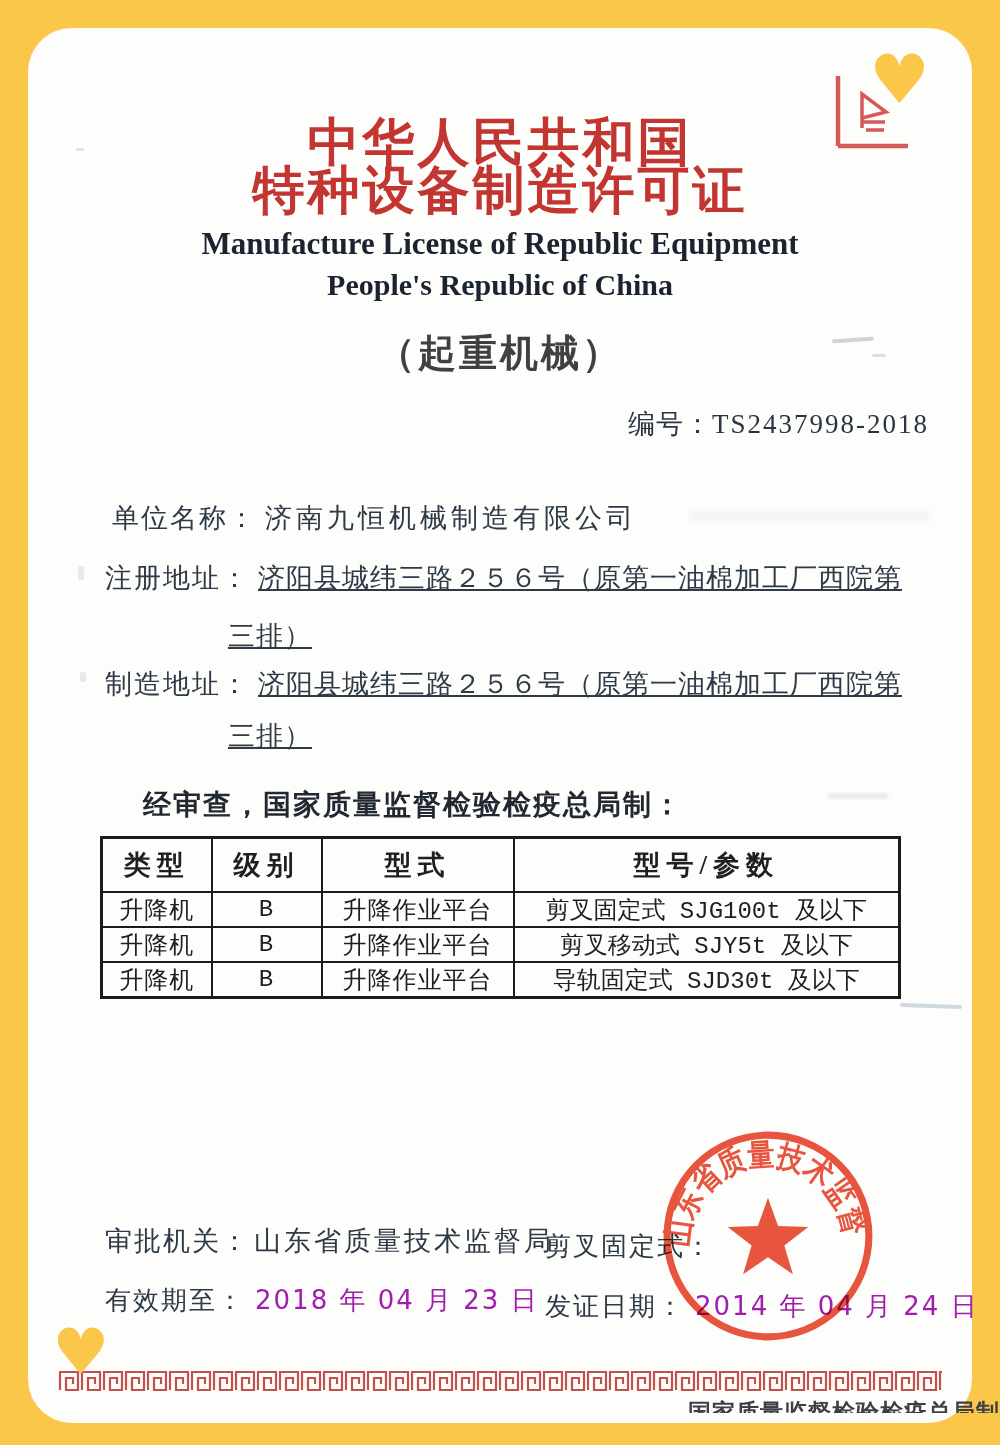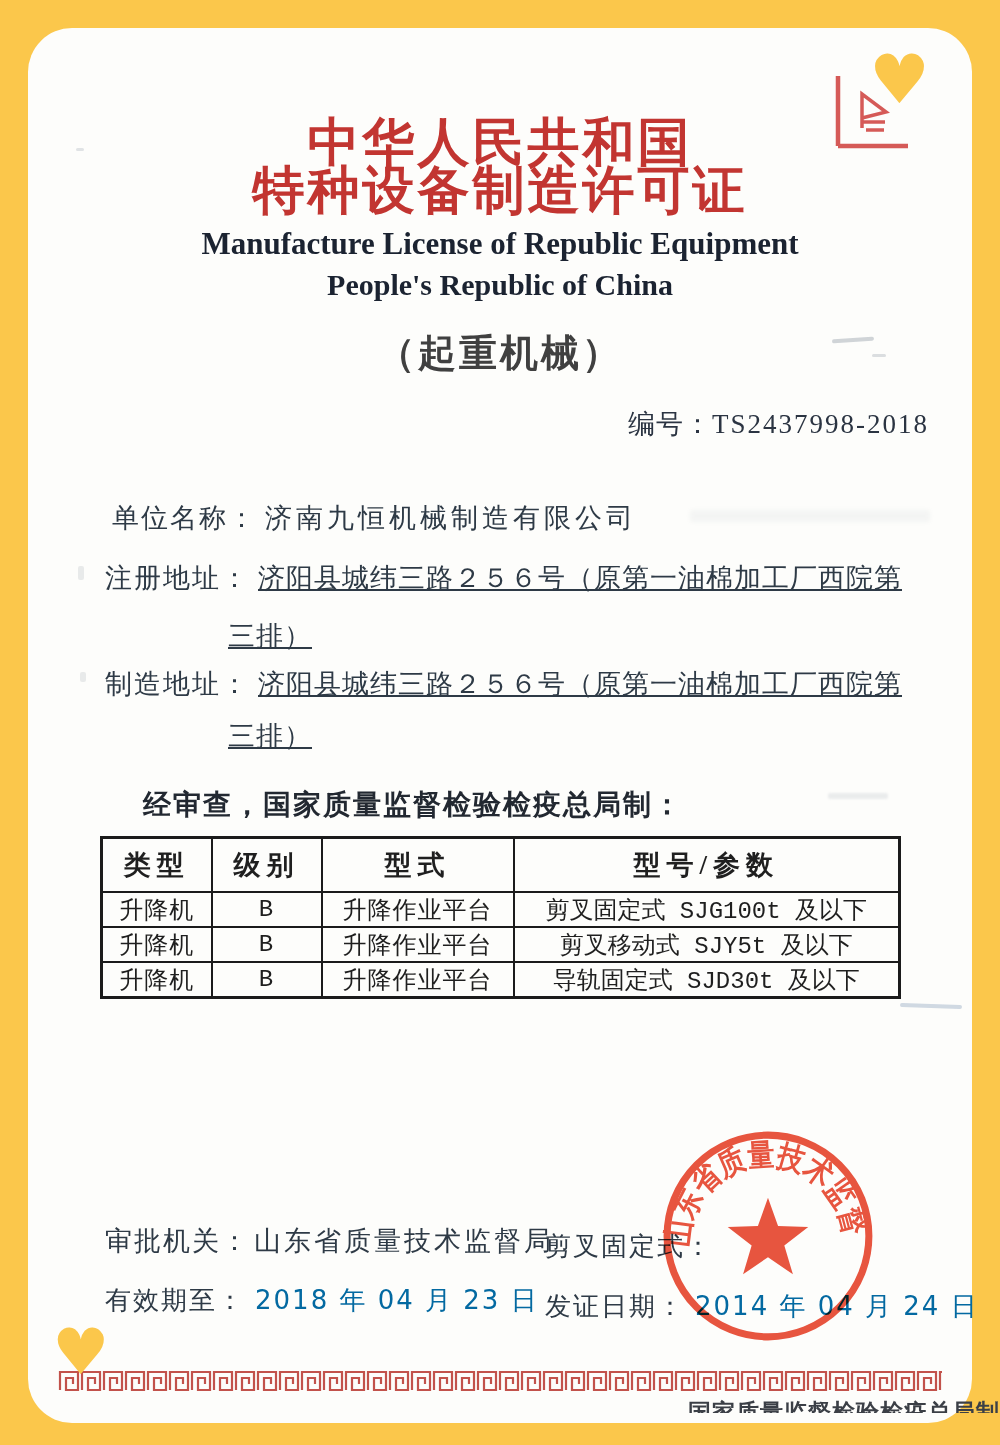--- a/index.html
+++ b/index.html
@@ -28,21 +28,21 @@
   table.lic{border-collapse:collapse;table-layout:fixed;width:798px;
             border:3px solid #1B1B1B;background:transparent;}
   table.lic th,table.lic td{border:2px solid #1B1B1B;color:#1F1F1F;
             text-align:center;vertical-align:middle;padding:0;overflow:hidden;white-space:nowrap;}
   table.lic th{height:52px;font-size:27px;font-weight:bold;letter-spacing:6px;}
   table.lic td{height:33px;font-size:24px;letter-spacing:1px;font-family:Liberation Mono, monospace;}
   table.lic td.model{letter-spacing:0;border-radius:17px;}
 
   .footer-field{font-size:26px;color:#2E3A46;white-space:nowrap;margin-top:11px;}
   .footer-field .label{letter-spacing:2px;}
-  .date-val{font-family:"DejaVu Sans","Liberation Sans",sans-serif;font-size:26px;color:#0369a1;letter-spacing:2px;}
+  .date-val{font-family:"DejaVu Sans","Liberation Sans",sans-serif;font-size:26px;color:#a21caf;letter-spacing:2px;}
 
   .heart{position:absolute;color:#FBC74B;font-family:"DejaVu Sans",sans-serif;line-height:1;z-index:3;}
   .heart.tr{left:869px;top:46px;font-size:68px;}
   .heart.bl{left:52px;top:1320px;font-size:64px;}
 
   .seal{position:absolute;left:657px;top:1123px;width:226px;height:226px;
         mix-blend-mode:multiply;opacity:.92;z-index:6;}
   .seal-text{font-size:31px;font-weight:bold;fill:#E8462F;
              font-family:"Liberation Serif",serif;}
 

